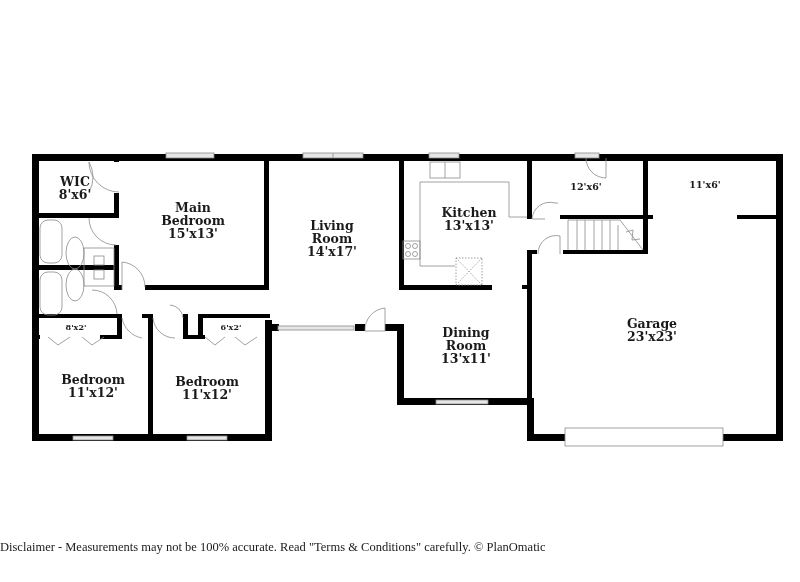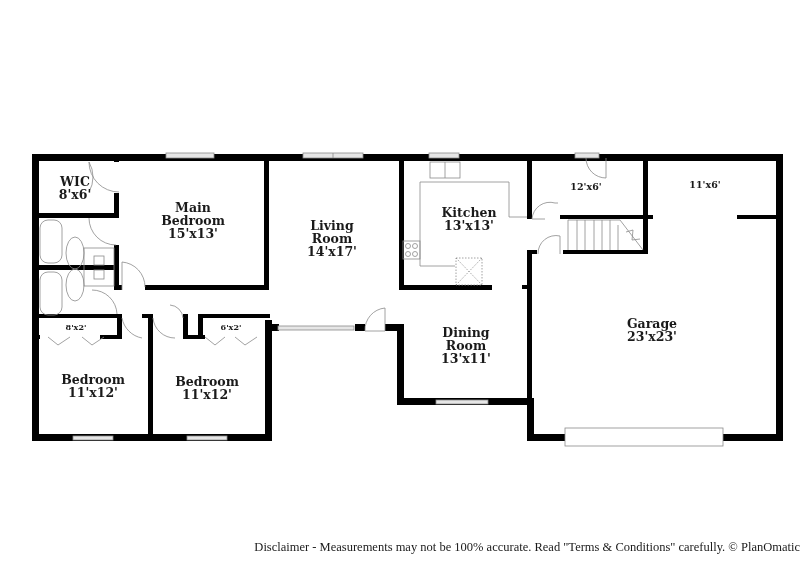--- a/index.html
+++ b/index.html
@@ -4,21 +4,21 @@
 <style>
   html, body { margin: 0; padding: 0; background: #ffffff; }
   body { width: 800px; height: 582px; position: relative; overflow: hidden; }
   #plan { position: absolute; left: 0; top: 0; width: 800px; height: 582px; }
   .wall { fill: #000000; }
   .win { fill: #e6e6e6; stroke: #8a8a8a; stroke-width: 0.8; }
   .thin { fill: none; stroke: #8a8a8a; stroke-width: 0.8; }
   .dash { fill: none; stroke: #8a8a8a; stroke-width: 0.8; stroke-dasharray: 1.5 1.5; }
   .room-label { font-family: "DejaVu Serif", "Liberation Serif", serif; font-weight: bold; font-size: 12.5px; fill: #1a1a1a; text-anchor: middle; }
   .room-small { font-family: "DejaVu Serif", "Liberation Serif", serif; font-weight: bold; font-size: 9.5px; fill: #1a1a1a; text-anchor: middle; }
-  .disclaimer { position: absolute; left: 0; width: 800px; top: 540px; text-align: right;
+  .disclaimer { position: absolute; left: 0; width: 800px; top: 540px; text-align: left;
     font-family: "Liberation Serif", "DejaVu Serif", serif; font-size: 12.5px; color: #1a1a1a; }
 </style>
 </head>
 <body>
 
 <svg id="plan" viewBox="0 0 800 582" xmlns="http://www.w3.org/2000/svg">
 
   <g>
 
     <rect class="wall" x="32" y="154" width="751" height="7"></rect>

